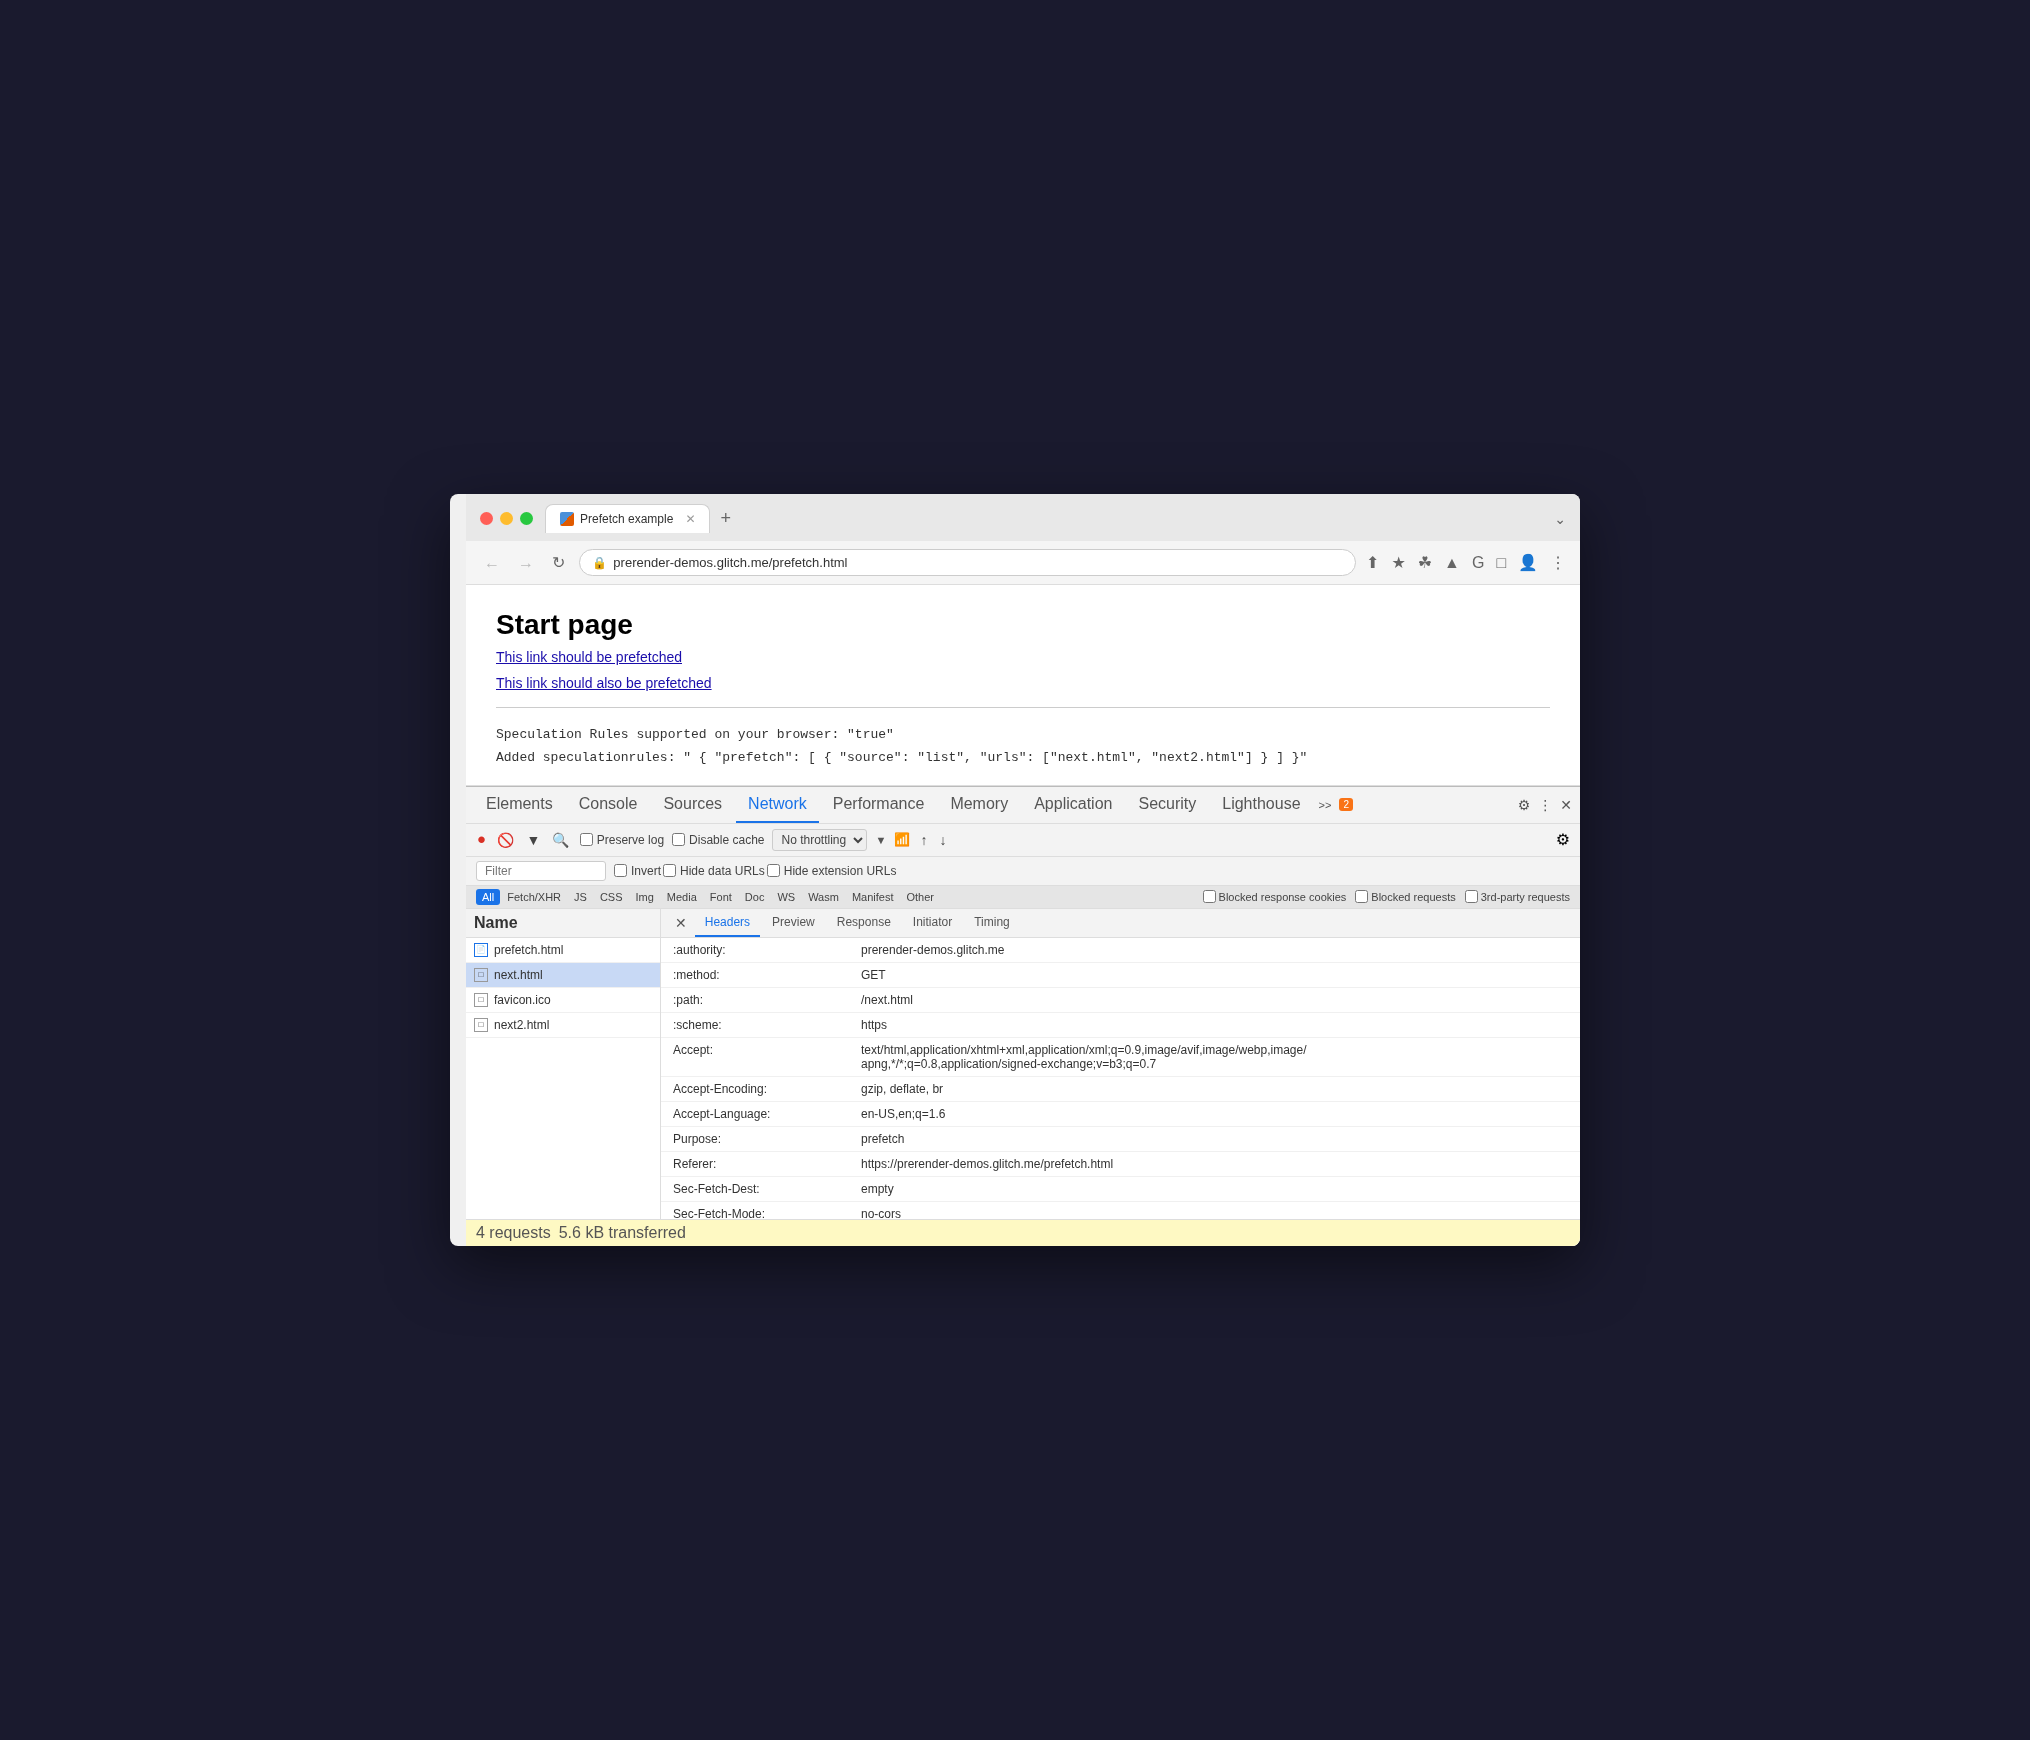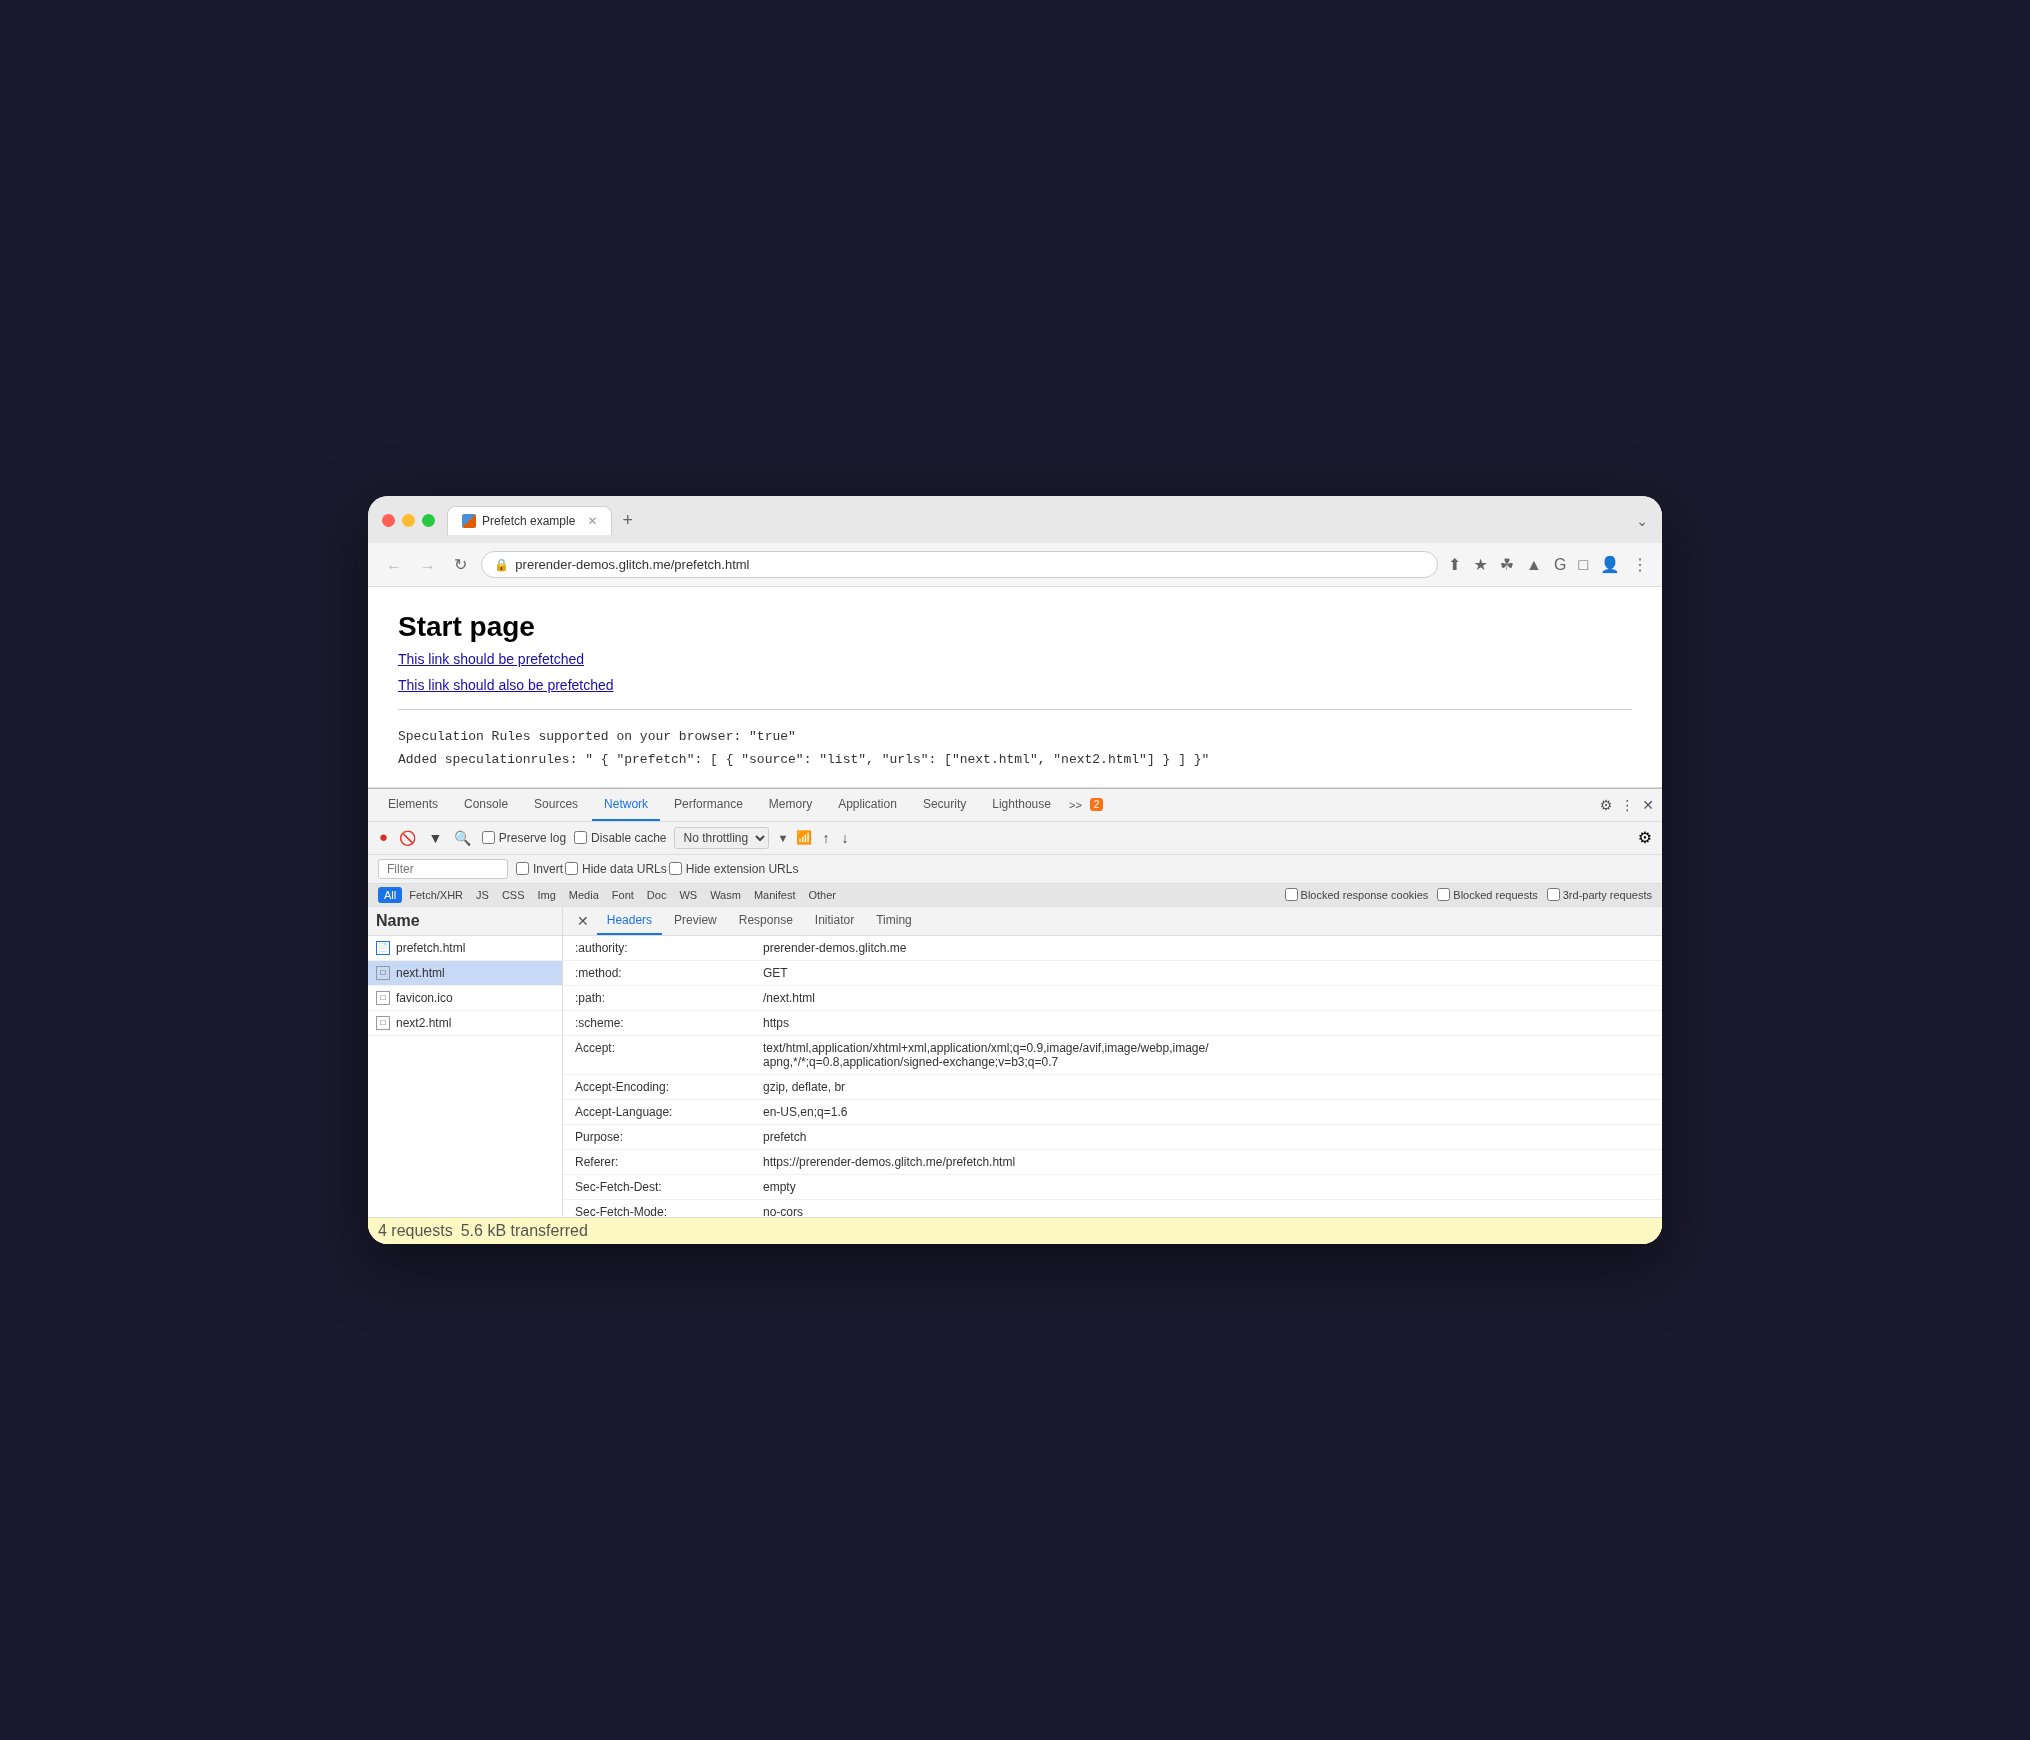--- a/index.html
+++ b/index.html
@@ -5,25 +5,26 @@
     * { box-sizing: border-box; margin: 0; padding: 0; }
     body {
       background: #1a1a2e;
       display: flex;
       justify-content: center;
       align-items: center;
       min-height: 100vh;
       font-family: -apple-system, BlinkMacSystemFont, 'Segoe UI', sans-serif;
     }
     .browser-window {
-      width: 1294px;
+      width: 1130px;
       background: #f0f0f0;
-      border-radius: 20px;
+      border-radius: 8px;
       box-shadow: 0 20px 60px rgba(0,0,0,0.5);
       overflow: hidden;
+      padding-left: 16px;
     }
     
     .title-bar {
       background: #e8e8e8;
       padding: 10px 14px 0 14px;
       display: flex;
       flex-direction: column;
     }
     .title-bar-top {
       display: flex;
@@ -171,21 +172,21 @@
     .devtools-toolbar {
       background: #f3f3f3;
       border-bottom: 1px solid #ddd;
       padding: 0 8px;
       display: flex;
       align-items: center;
       gap: 2px;
     }
     .devtools-tab {
       padding: 8px 12px;
-      font-size: 12px;
+      font-size: 16px;
       color: #555;
       cursor: pointer;
       border-bottom: 2px solid transparent;
       white-space: nowrap;
     }
     .devtools-tab.active {
       color: #1a73e8;
       border-bottom-color: #1a73e8;
     }
     .devtools-tab-more {

